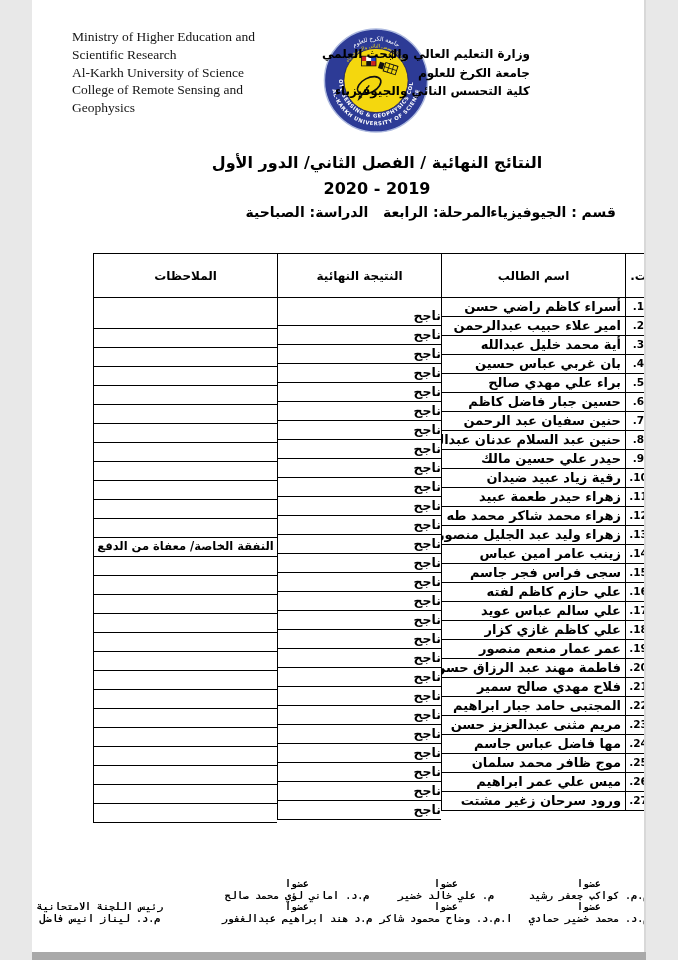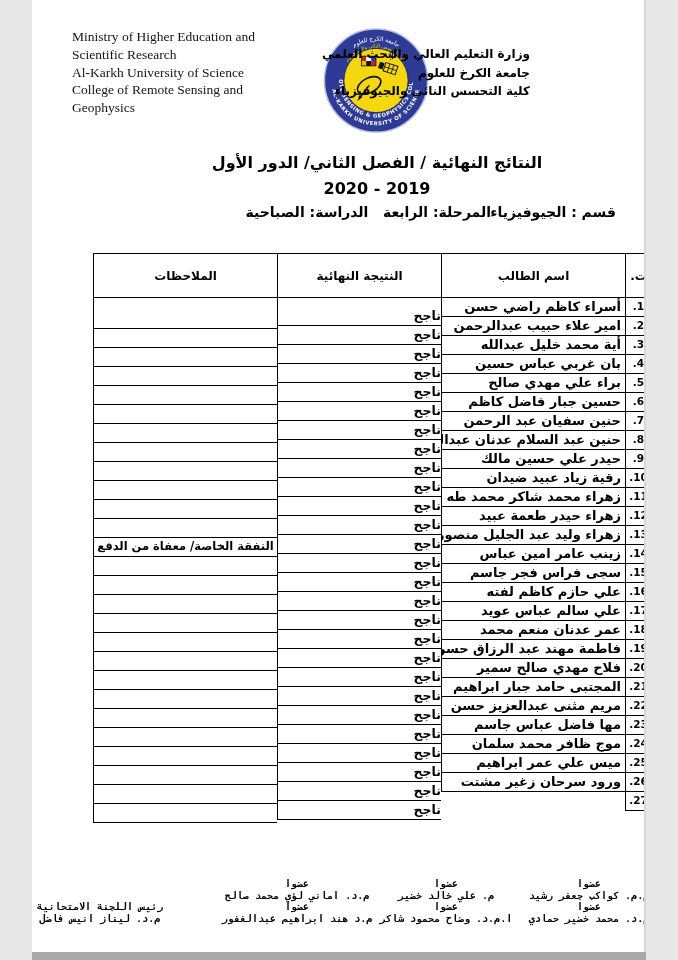--- a/index.html
+++ b/index.html
@@ -207,28 +207,29 @@
       <div class="cell cell-name ar">أسراء كاظم راضي حسن</div>
           <div class="cell cell-name ar">امير علاء حبيب عبدالرحمن</div>
           <div class="cell cell-name ar">أية محمد خليل عبدالله</div>
           <div class="cell cell-name ar">بان غربي عباس حسين</div>
           <div class="cell cell-name ar">براء علي مهدي صالح</div>
           <div class="cell cell-name ar">حسين جبار فاضل كاظم</div>
           <div class="cell cell-name ar">حنين سفيان عبد الرحمن</div>
           <div class="cell cell-name ar">حنين عبد السلام عدنان عبداللطيف</div>
           <div class="cell cell-name ar">حيدر علي حسين مالك</div>
           <div class="cell cell-name ar">رقية زياد عبيد ضيدان</div>
+          <div class="cell cell-name ar">زهراء حيدر طعمة عبيد</div>
           <div class="cell cell-name ar">زهراء محمد شاكر محمد طه</div>
-          <div class="cell cell-name ar">زهراء حيدر طعمة عبيد</div>
           <div class="cell cell-name ar">زهراء وليد عبد الجليل منصور</div>
           <div class="cell cell-name ar">زينب عامر امين عباس</div>
           <div class="cell cell-name ar">سجى فراس فجر جاسم</div>
           <div class="cell cell-name ar">علي حازم كاظم لفته</div>
           <div class="cell cell-name ar">علي سالم عباس عويد</div>
-          <div class="cell cell-name ar">عمر عدنان منعم محمد</div>
+          <div class="cell cell-name ar">علي كاظم غازي كزار</div>
+          <div class="cell cell-name ar">عمر عمار منعم منصور</div>
           <div class="cell cell-name ar">فاطمة مهند عبد الرزاق حسن</div>
           <div class="cell cell-name ar">فلاح مهدي صالح سمير</div>
           <div class="cell cell-name ar">المجتبى حامد جبار ابراهيم</div>
           <div class="cell cell-name ar">مريم مثنى عبدالعزيز حسن</div>
           <div class="cell cell-name ar">مها فاضل عباس جاسم</div>
           <div class="cell cell-name ar">موج ظافر محمد سلمان</div>
           <div class="cell cell-name ar">ميس علي عمر ابراهيم</div>
           <div class="cell cell-name ar">ورود سرحان زغير مشتت</div>
         </div>
     </div>

